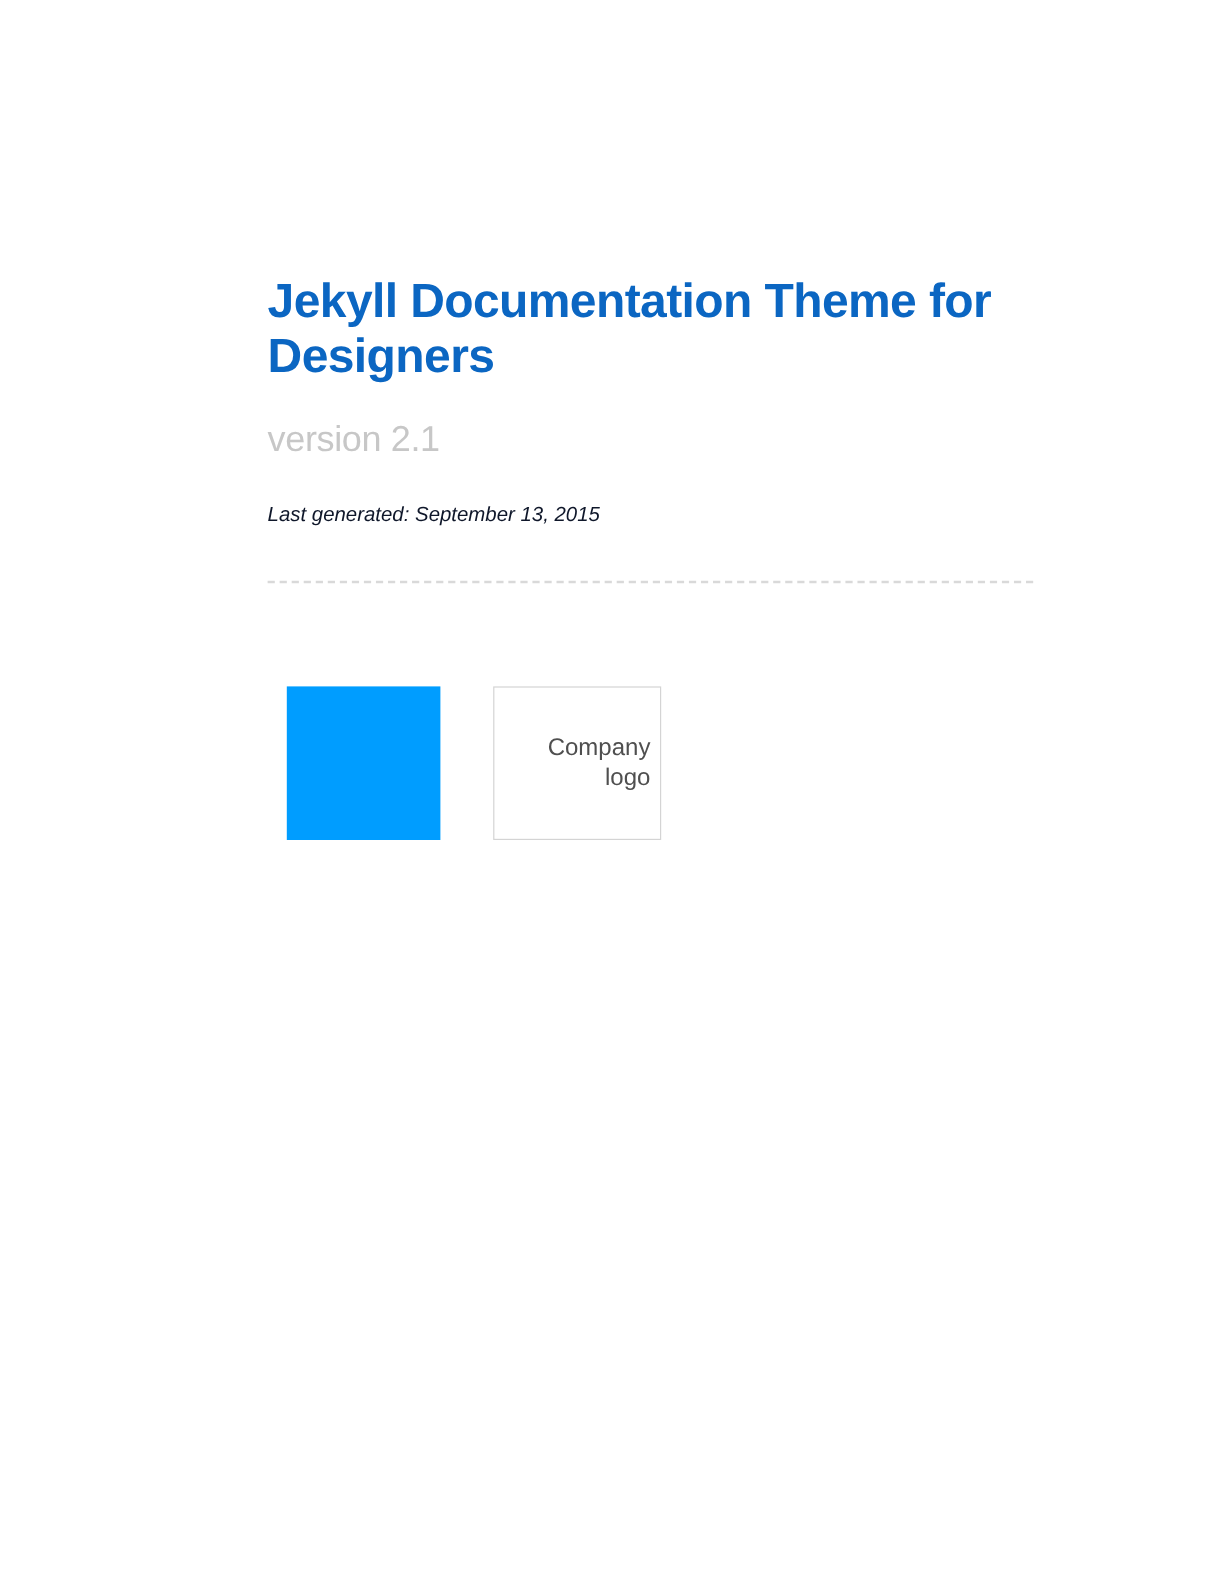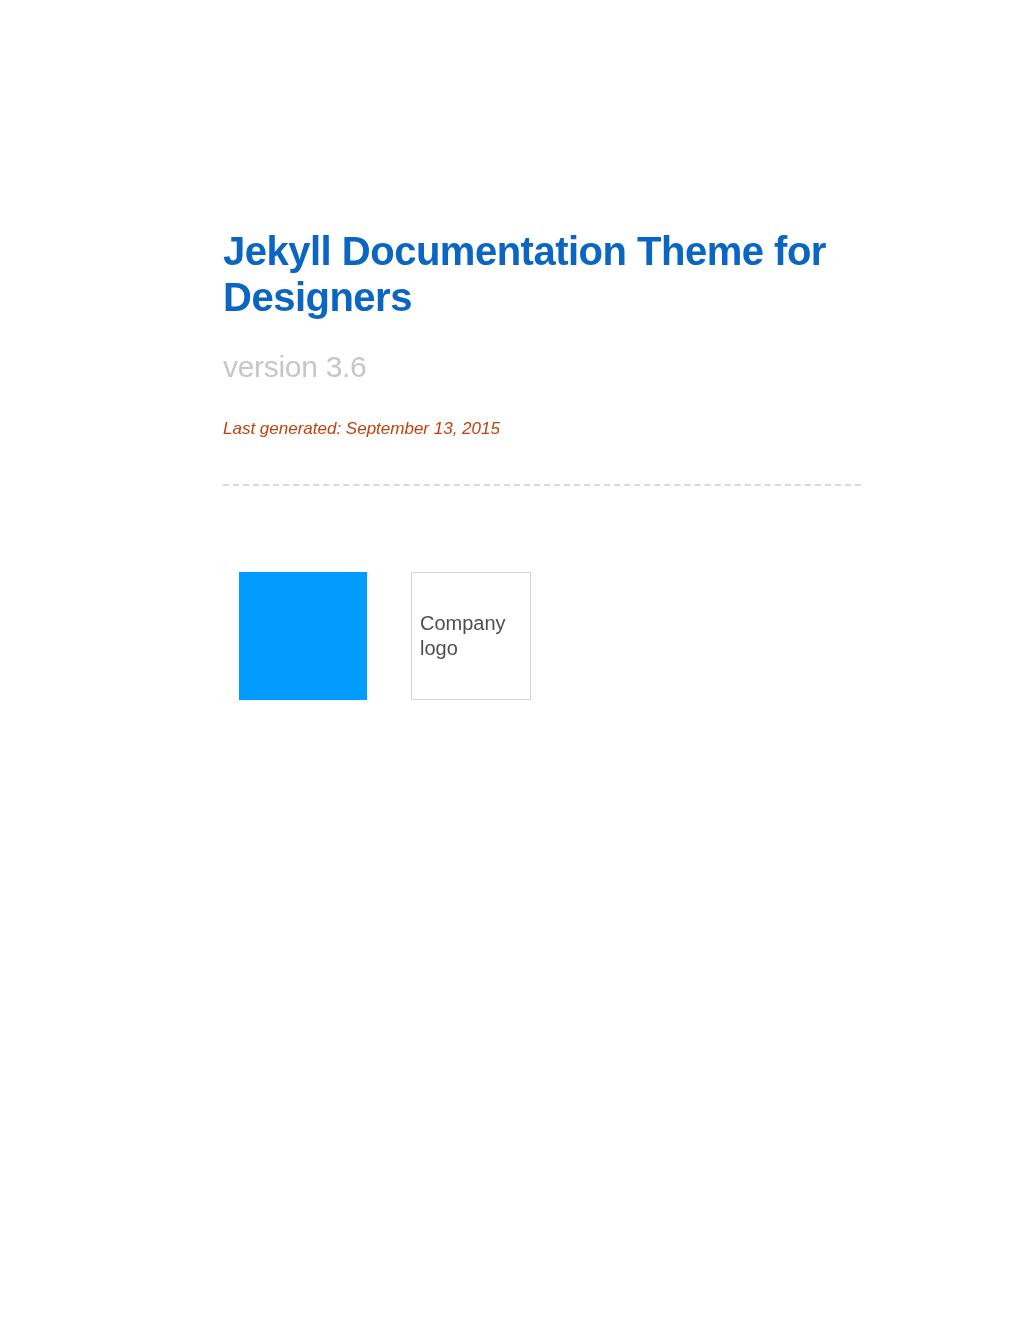--- a/index.html
+++ b/index.html
@@ -23,57 +23,57 @@
       margin-bottom: 30px;
     }
     .version {
       color: #c7c7c7;
       font-size: 30px;
       font-weight: 400;
       letter-spacing: -0.3px;
       margin-bottom: 35px;
     }
     .last-generated {
-      color: #c2410c;
+      color: #0f172a;
       font-style: italic;
       font-size: 17px;
       margin-bottom: 45px;
     }
     .divider {
       border: none;
       border-top: 2px dashed #d9d9d9;
       margin-bottom: 70px;
     }
     .logo-row {
       display: flex;
       gap: 12px;
       align-items: stretch;
     }
     .logo-square {
       width: 128px;
       height: 128px;
       background: #009dff;
     }
     .logo-box {
-      width: 120px;
+      width: 140px;
       height: 128px;
       border: 1px solid #d4d4d4;
       display: flex;
       align-items: center;
       justify-content: center;
-      text-align: left;
+      text-align: right;
       color: #4f4f4f;
       font-size: 20px;
       line-height: 1.25;
       padding: 8px;
     }
   </style>
 </head>
 <body>
 
 <h1 class="title">Jekyll Documentation Theme for Designers</h1>
-<div class="version">version 3.6</div>
+<div class="version">version 2.1</div>
 <div class="last-generated">Last generated: September 13, 2015</div>
 <hr class="divider">
 <div class="logo-row">
   <div class="logo-square"></div>
   <div class="logo-box">Company logo</div>
 </div>
 
 </body></html>

